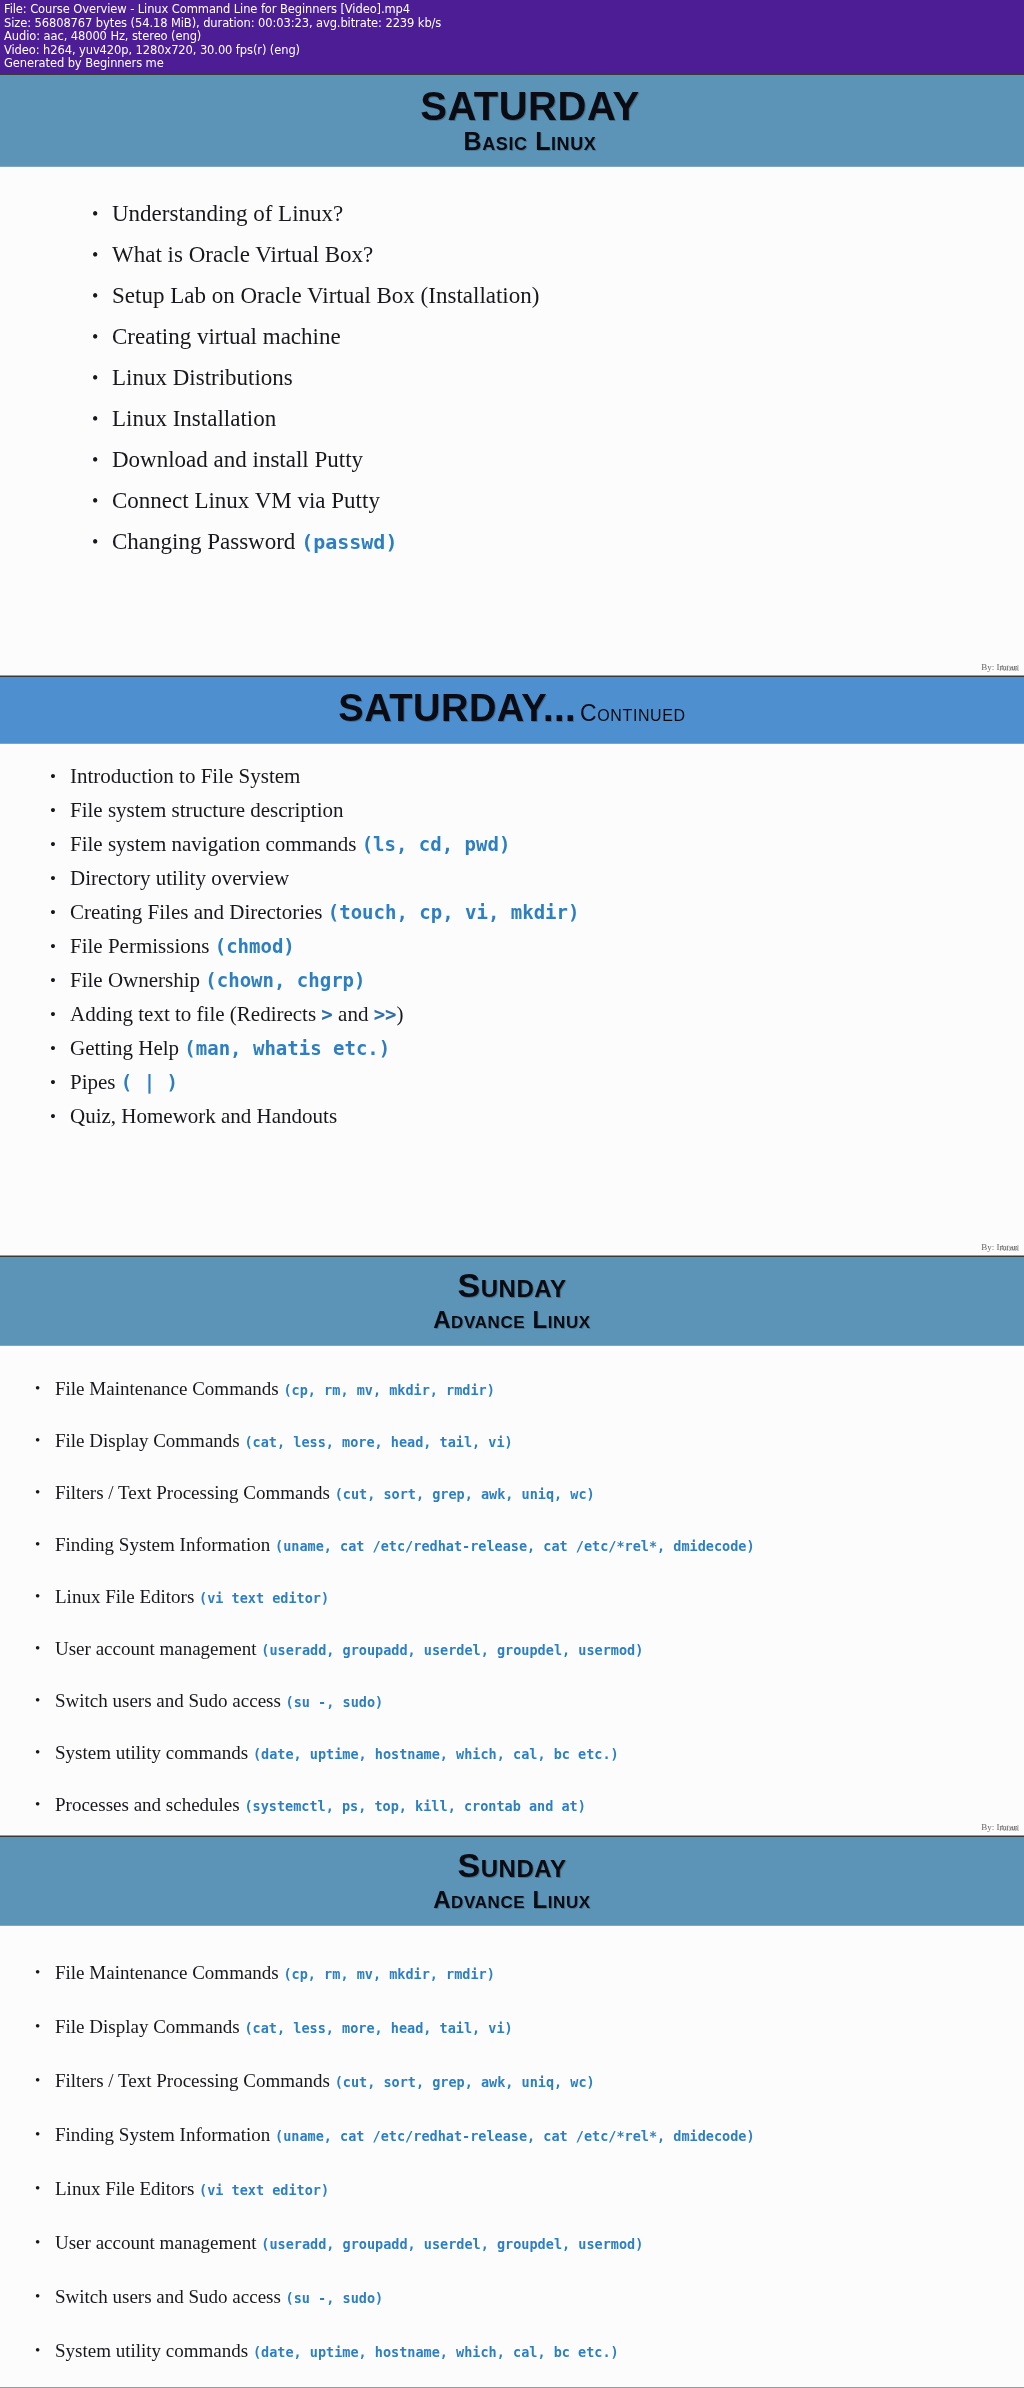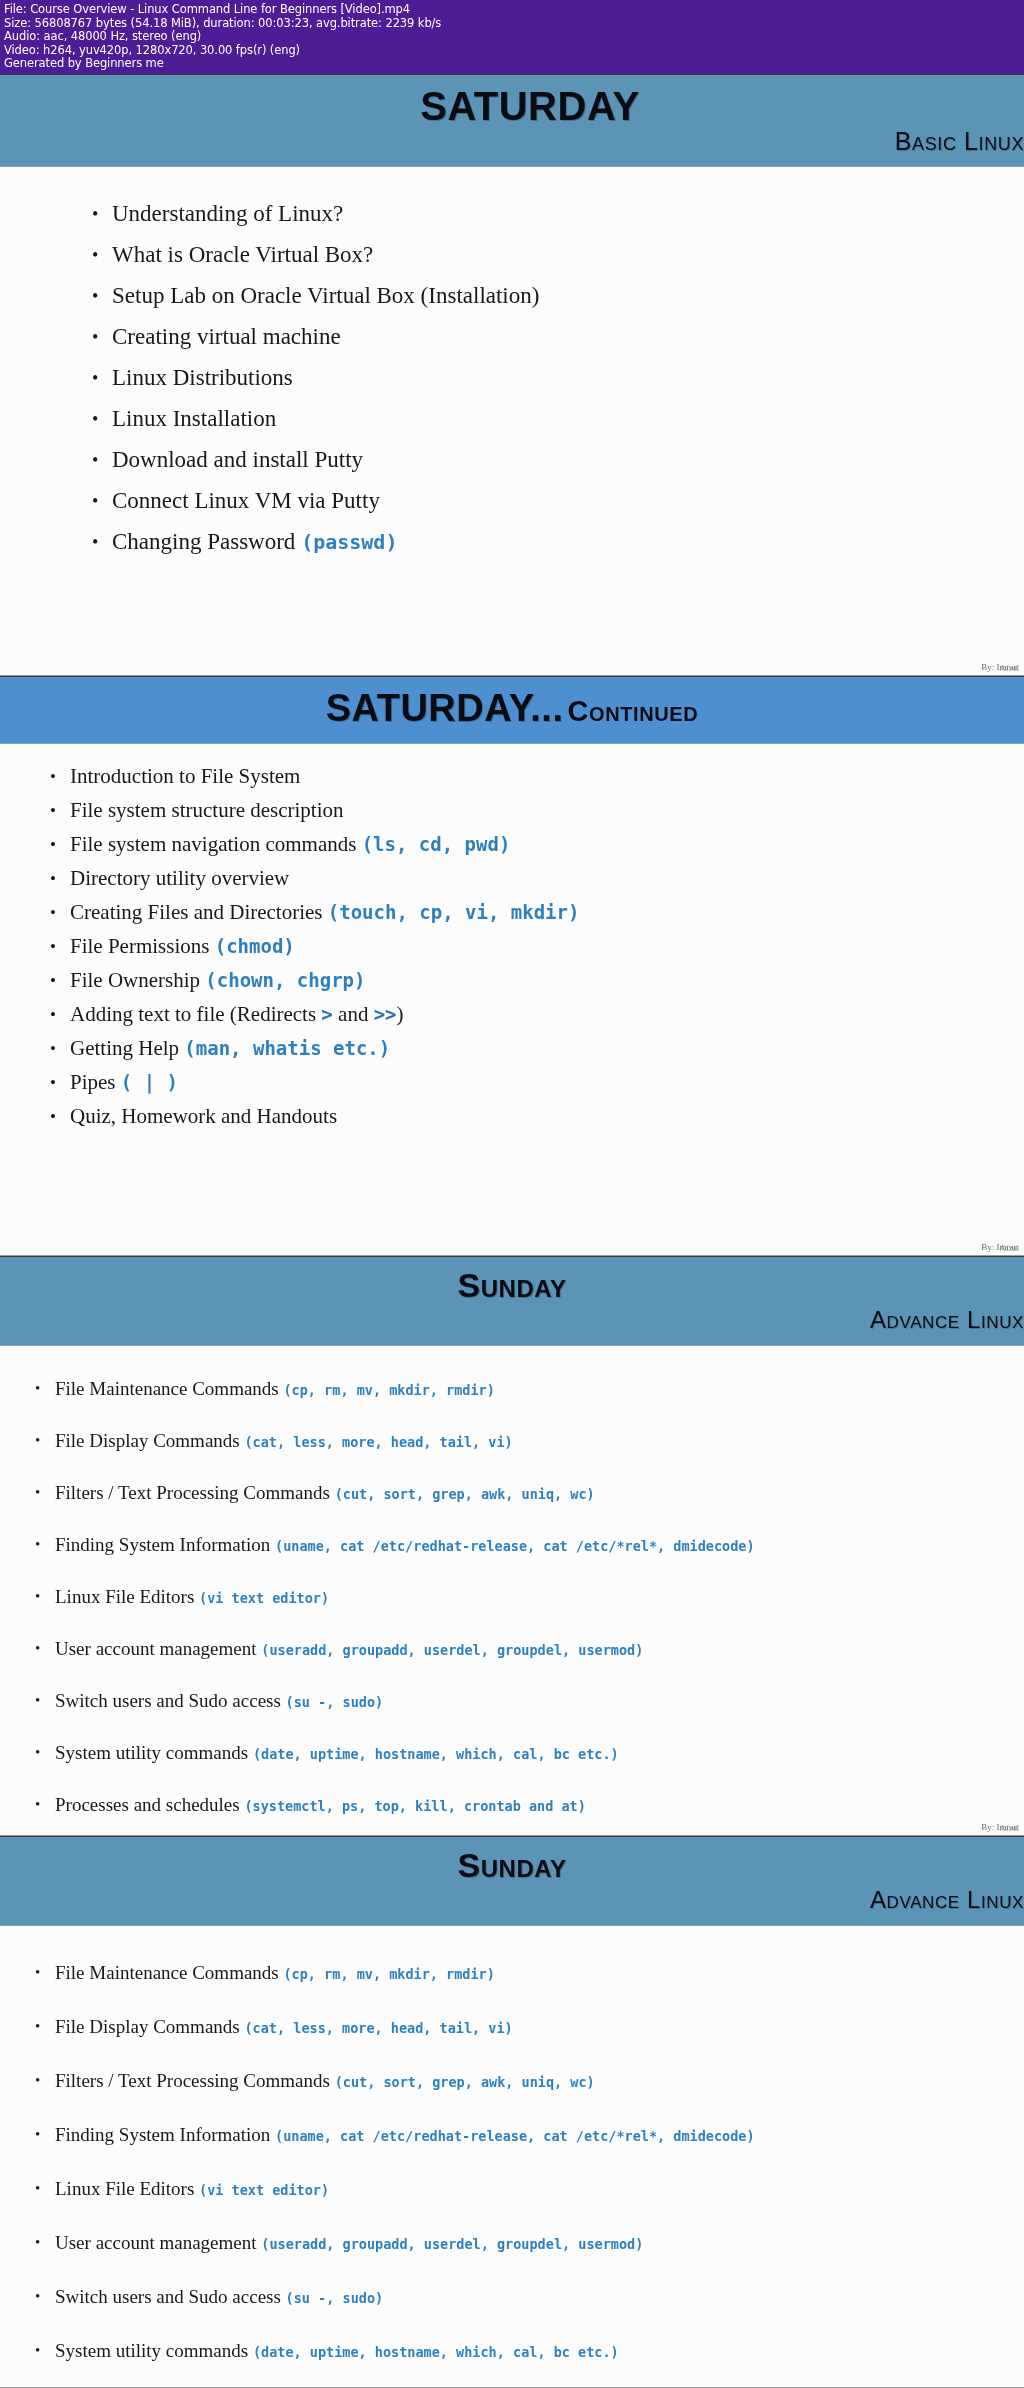--- a/index.html
+++ b/index.html
@@ -56,41 +56,40 @@
   .band-title {
     font-family: "Liberation Sans", "DejaVu Sans", sans-serif;
     font-weight: bold;
     color: #0b0b14;
     letter-spacing: 0.5px;
     line-height: 1.05;
     text-shadow: 1px 1px 0 rgba(0,0,0,0.25);
   }
   .band-sub {
     font-family: "Liberation Sans", "DejaVu Sans", sans-serif;
-    font-weight: normal;
+    font-weight: bold;
     color: #0b0b14;
     font-variant: small-caps;
     letter-spacing: 0.6px;
     line-height: 1.1;
     text-shadow: 1px 1px 0 rgba(0,0,0,0.2);
-    text-align: right;
   }
 
   
   .s1 .band { padding-top: 10px; padding-bottom: 10px; padding-left: 36px; }
   .s1 .band-title { font-size: 40px; }
   .s1 .band-sub { font-size: 25px; margin-top: 1px; }
 
   
   .s2 .band { padding-top: 12px; padding-bottom: 14px; }
   .s2 .band-title { font-size: 38px; }
   .s2 .band-cont {
     font-family: "Liberation Sans", "DejaVu Sans", sans-serif;
-    font-weight: bold;
-    font-size: 29px;
+    font-weight: normal;
+    font-size: 23px;
     font-variant: small-caps;
     letter-spacing: 0.6px;
     color: #0b0b14;
   }
 
   
   .s3 .band, .s4 .band { padding-top: 11px; padding-bottom: 12px; }
   .s3 .band-title, .s4 .band-title {
     font-size: 34px; font-variant: small-caps;
   }

